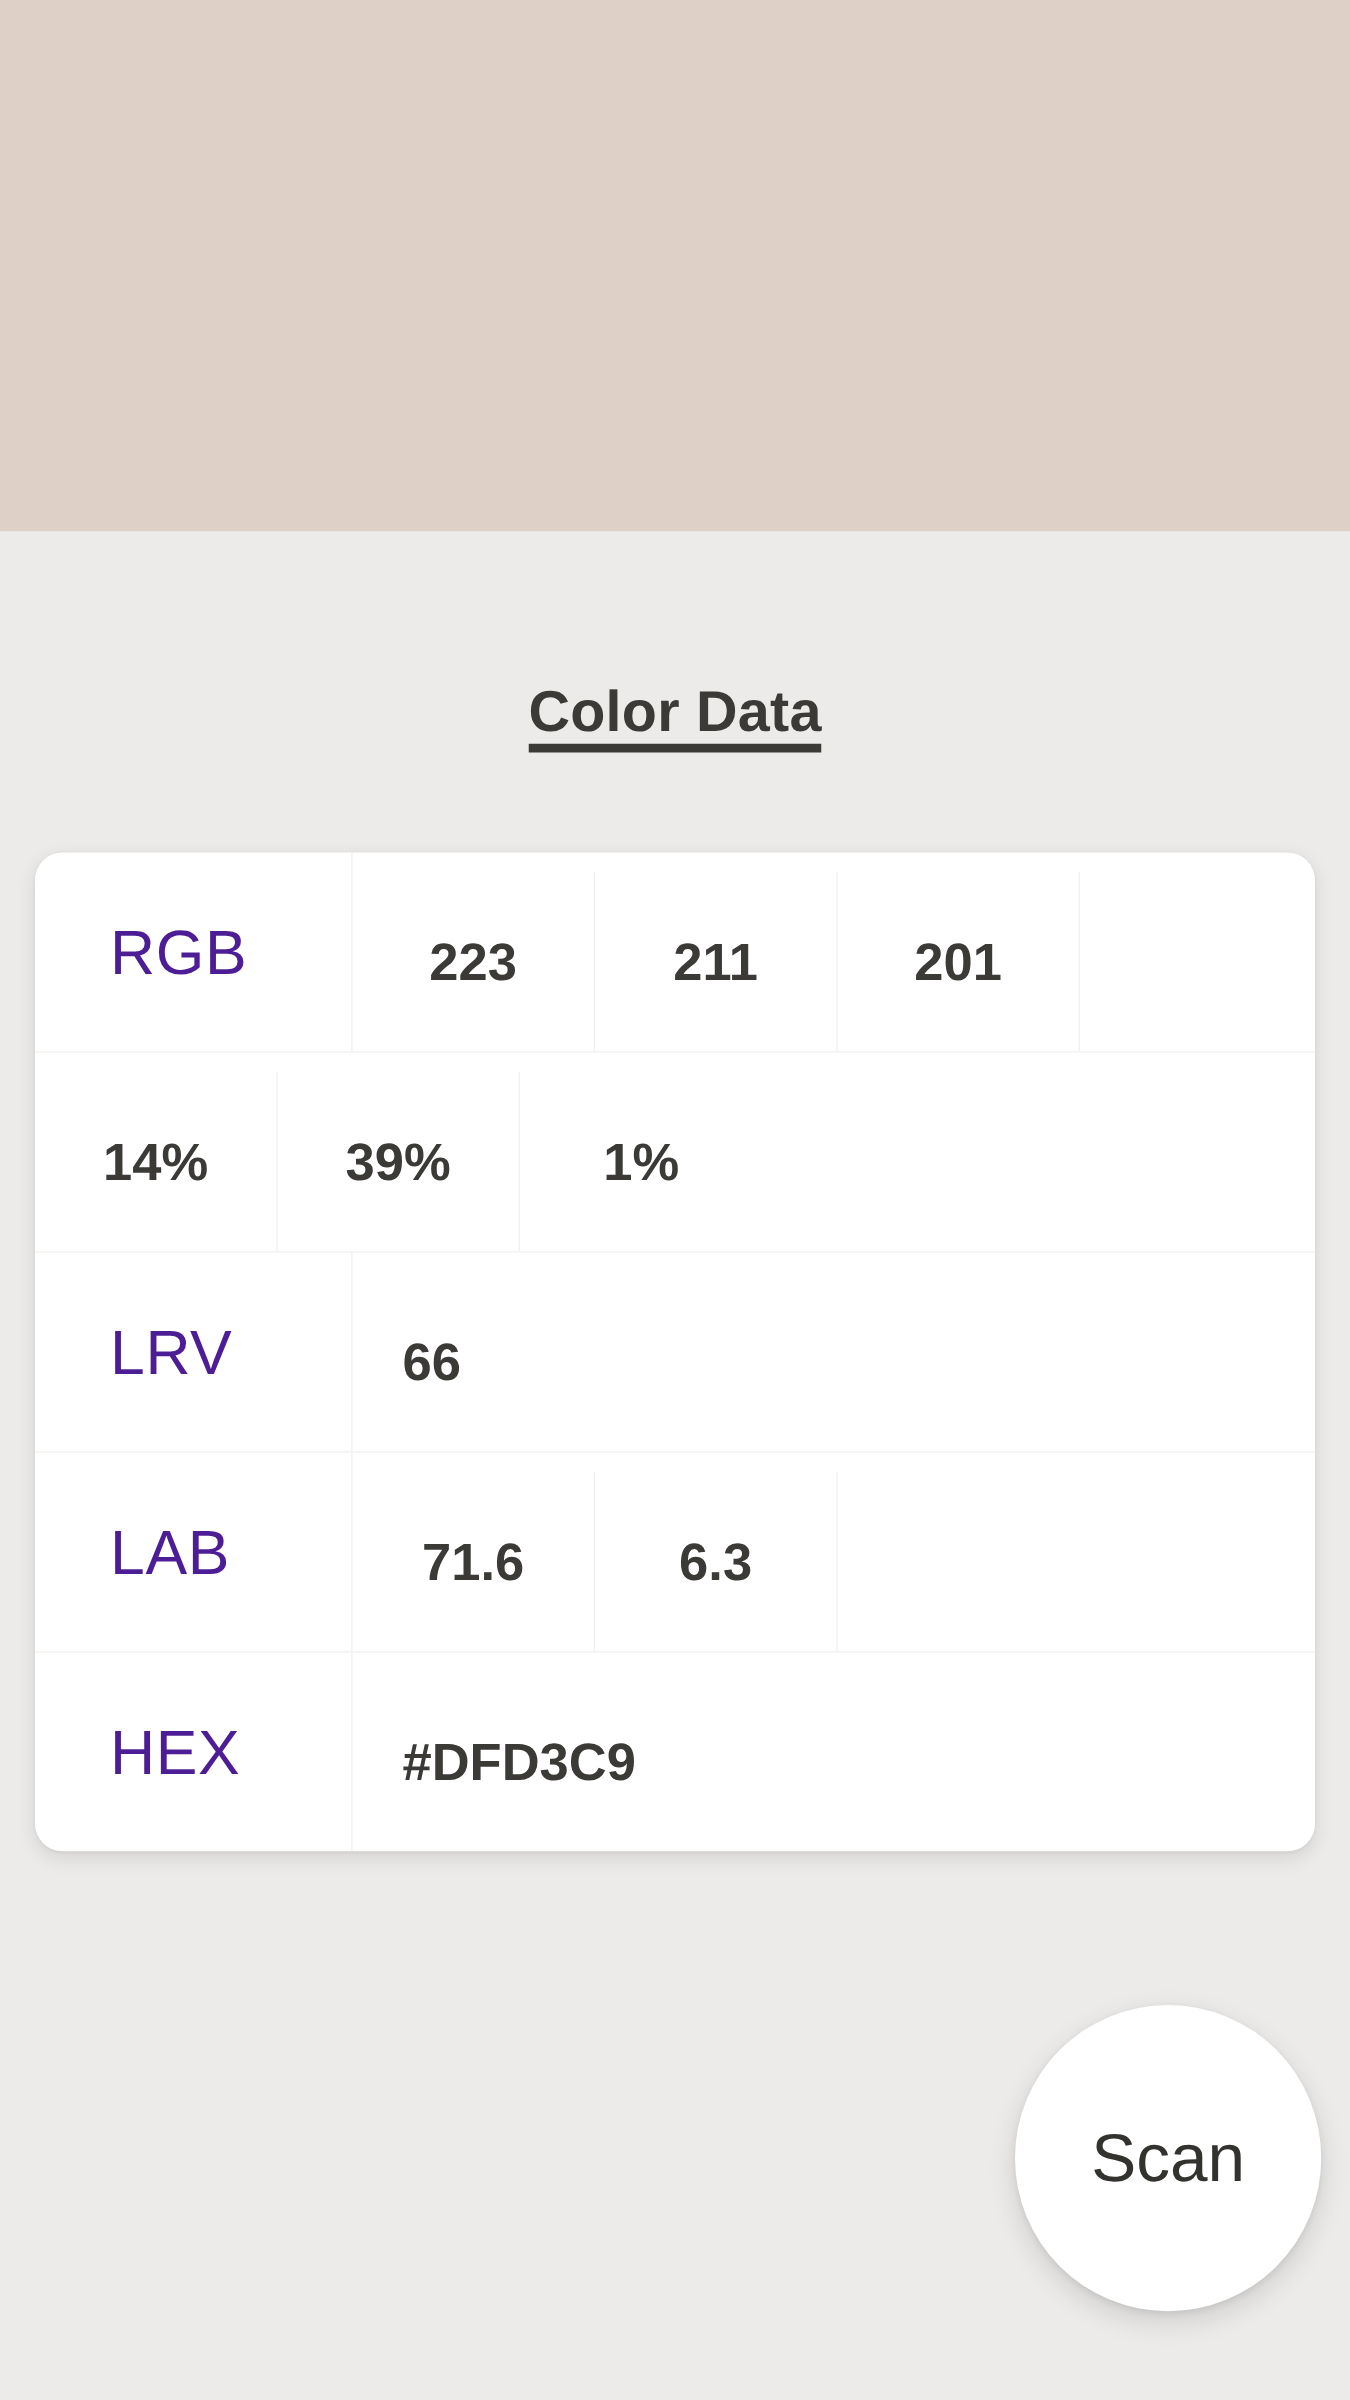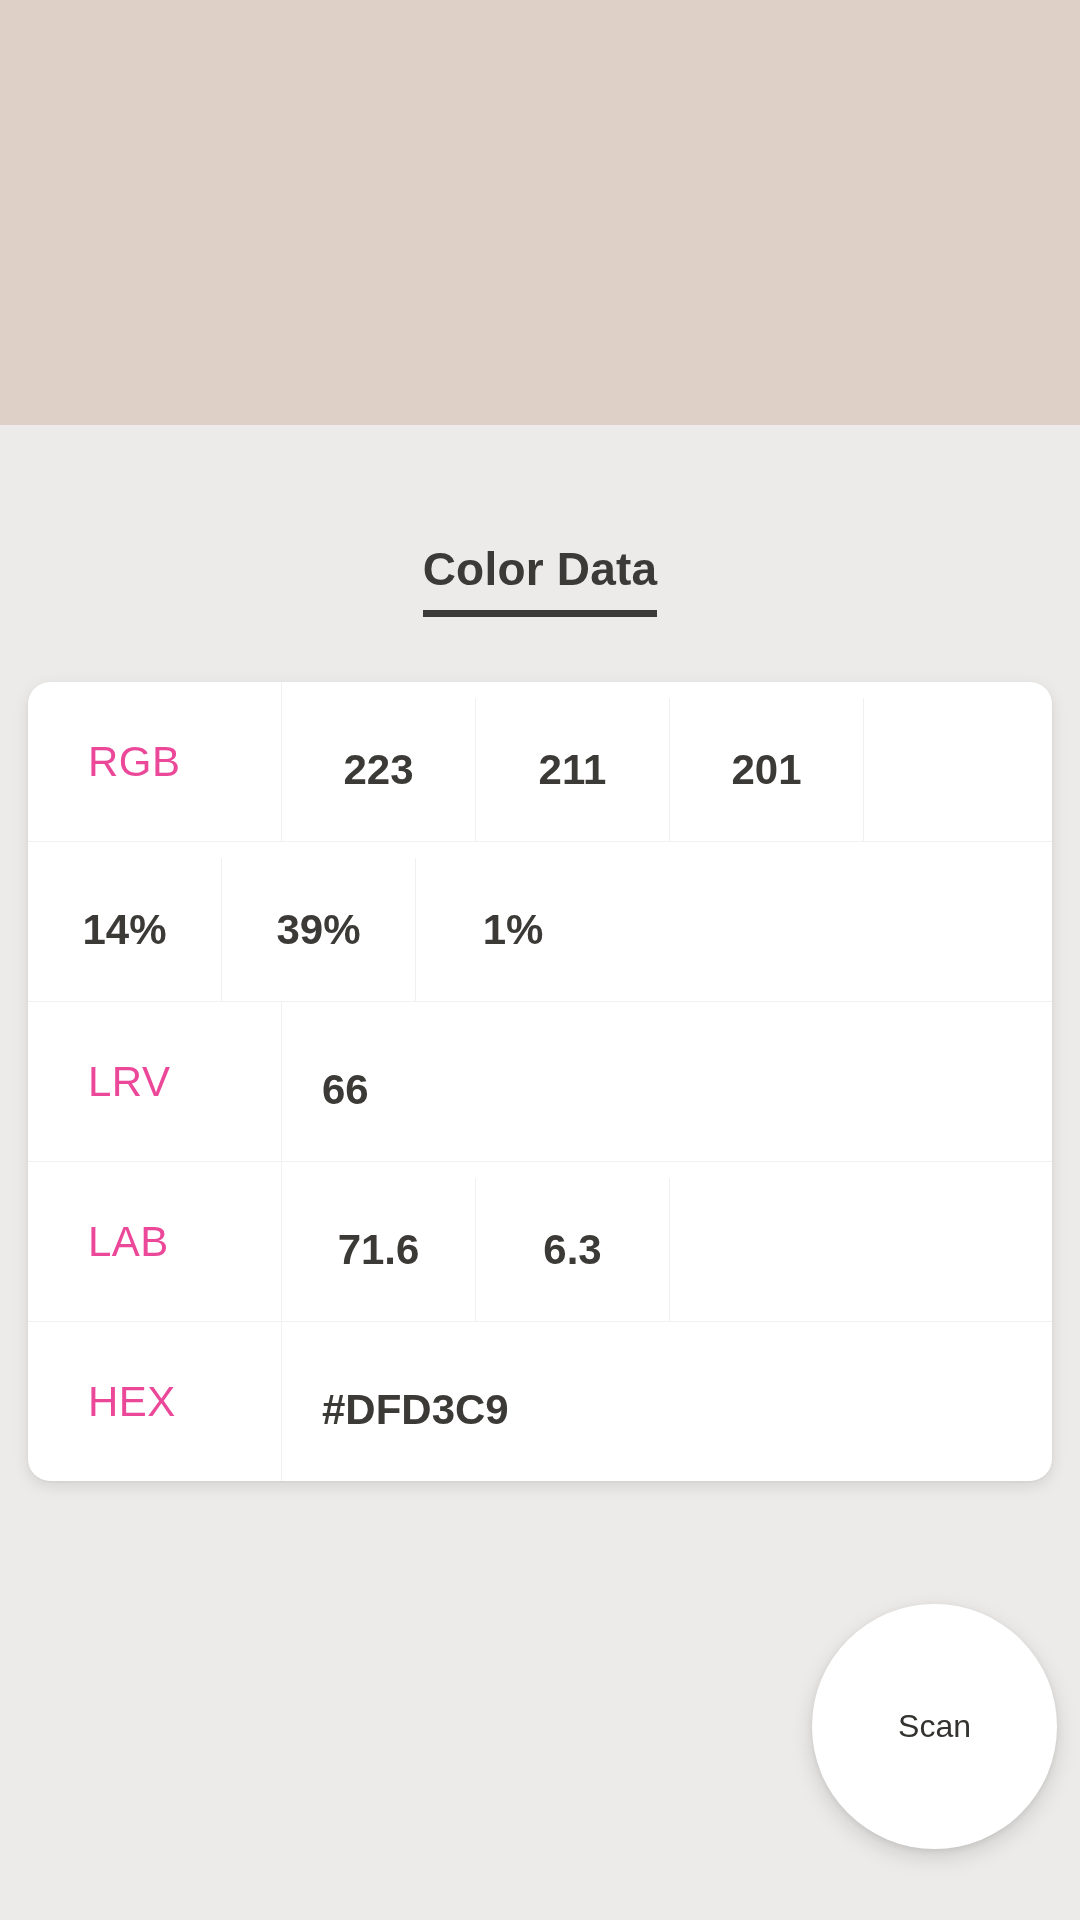--- a/index.html
+++ b/index.html
@@ -27,21 +27,21 @@
     width: 100%;
     text-align: center;
     margin-top: 88px;
   }
   #page-title {
     display: inline-block;
     font-size: 46px;
     font-weight: 600;
     color: #3b3a37;
     letter-spacing: 0.2px;
-    padding-bottom: 16px;
+    padding-bottom: 1px;
     border-bottom: 7px solid #3b3a37;
     line-height: 1.1;
   }
 
   
   #data-card {
     position: absolute;
     left: 28px;
     top: 682px;
     width: 1024px;
@@ -67,23 +67,23 @@
     box-sizing: border-box;
   }
   .cell.last-col {
     border-right: none;
   }
 
   .cell-label {
     width: 254px;
     flex: 0 0 254px;
     padding-left: 60px;
-    font-size: 42px;
+    font-size: 50px;
     font-weight: 500;
-    color: #ec4899;
+    color: #4c1d95;
     letter-spacing: 0.5px;
   }
 
   .cell-value {
     width: 194px;
     flex: 0 0 194px;
     justify-content: center;
     font-size: 42px;
     font-weight: 700;
     color: #3b3a37;
@@ -109,21 +109,21 @@
     left: 812px;
     top: 1604px;
     width: 245px;
     height: 245px;
     border-radius: 50%;
     background: #ffffff;
     box-shadow: 0 8px 22px rgba(0,0,0,0.13), 0 2px 6px rgba(0,0,0,0.07);
     display: flex;
     align-items: center;
     justify-content: center;
-    font-size: 32px;
+    font-size: 54px;
     font-weight: 500;
     color: #33322f;
     cursor: pointer;
     border: none;
     font-family: "Liberation Sans", sans-serif;
     padding: 0;
   }
 </style>
 </head>
 <body>

